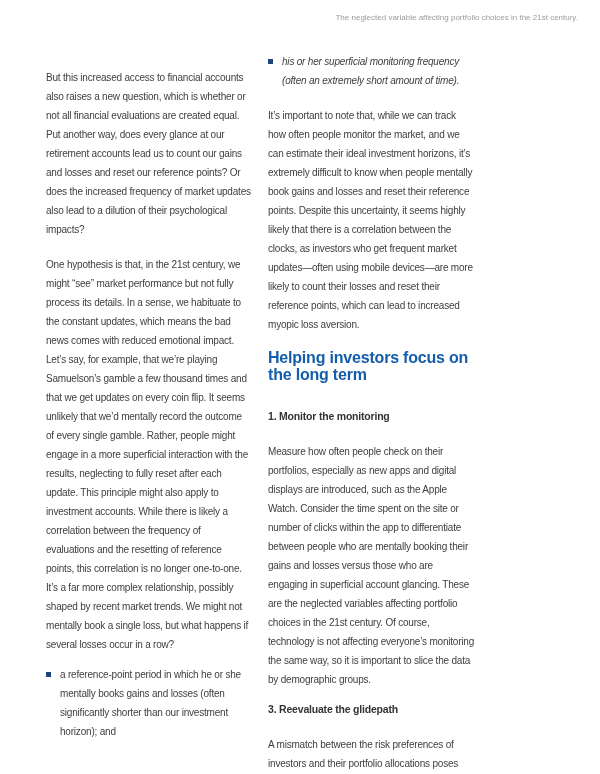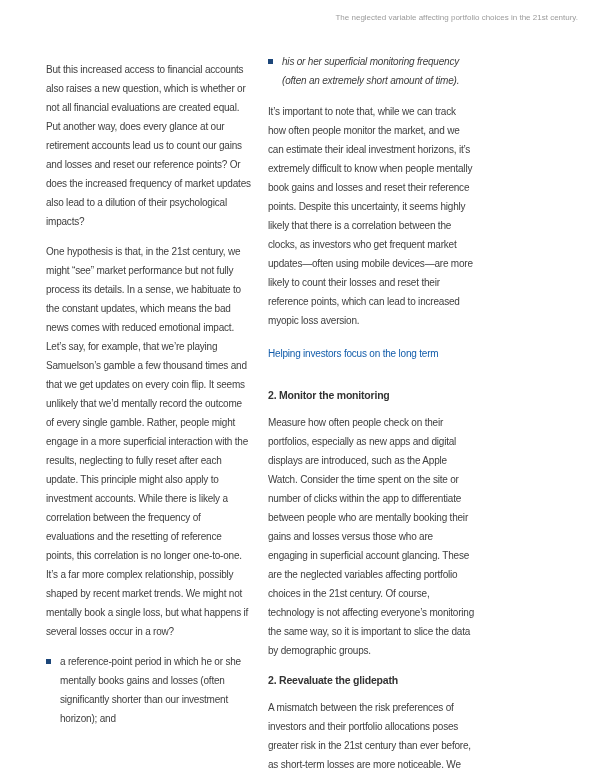--- a/index.html
+++ b/index.html
@@ -33,41 +33,41 @@
     gap: 17px;
   }
   .col {
     font-size: 10px;
     line-height: 19px;
     letter-spacing: -0.2px;
   }
   .col-left  { width: 205px; }
   .col-right { width: 207px; }
   .col p {
-    margin: 8px 0 11px 0;
+    margin: 16px 0 11px 0;
   }
   .bullet-list {
     margin: 2px 0 0 0;
   }
   .bullet-item {
     display: flex;
     gap: 9px;
     margin: 0 0 9px 0;
   }
   .bullet-square {
     flex: none;
     width: 5px;
     height: 5px;
     margin-top: 7px;
     background: var(--bullet-navy, #1c4679);
   }
   .section-heading {
-    font-size: 10px;
+    font-size: 16px;
     line-height: 17px;
-    font-weight: normal;
+    font-weight: bold;
     letter-spacing: -0.2px;
     color: var(--heading-blue, #135dab);
     margin: 15px 0 24px 0;
   }
   .subheading {
     font-size: 10.5px;
     line-height: 19px;
     font-weight: bold;
     color: var(--subheading-text, #333333);
     margin: 11px 0 0 0;
@@ -101,21 +101,21 @@
           <span class="bullet-square"></span>
           <span>his or her superficial monitoring frequency (often an extremely short amount of time).</span>
         </div>
       </div>
 
       <p>It’s important to note that, while we can track how often people monitor the market, and we can estimate their ideal investment horizons, it’s extremely difficult to know when people mentally book gains and losses and reset their reference points. Despite this uncertainty, it seems highly likely that there is a correlation between the clocks, as investors who get frequent market updates—often using mobile devices—are more likely to count their losses and reset their reference points, which can lead to increased myopic loss aversion.</p>
 
       <h2 class="section-heading">Helping investors focus on the long term</h2>
 
 
-      <h3 class="subheading">2. Monitor the monitoring</h3>
+      <h3 class="subheading">1. Monitor the monitoring</h3>
       <p>Measure how often people check on their portfolios, especially as new apps and digital displays are introduced, such as the Apple Watch. Consider the time spent on the site or number of clicks within the app to differentiate between people who are mentally booking their gains and losses versus those who are engaging in superficial account glancing. These are the neglected variables affecting portfolio choices in the 21st century. Of course, technology is not affecting everyone’s monitoring the same way, so it is important to slice the data by demographic groups.</p>
 
-      <h3 class="subheading">2. Reevaluate the glidepath</h3>
+      <h3 class="subheading">3. Reevaluate the glidepath</h3>
       <p>A mismatch between the risk preferences of investors and their portfolio allocations poses greater risk in the 21st century than ever before, as short-term losses are more noticeable. We believe it is a valuable exercise for fiduciaries and</p>
 
     </div>
   </div>
 </div>
 
 </body></html>

